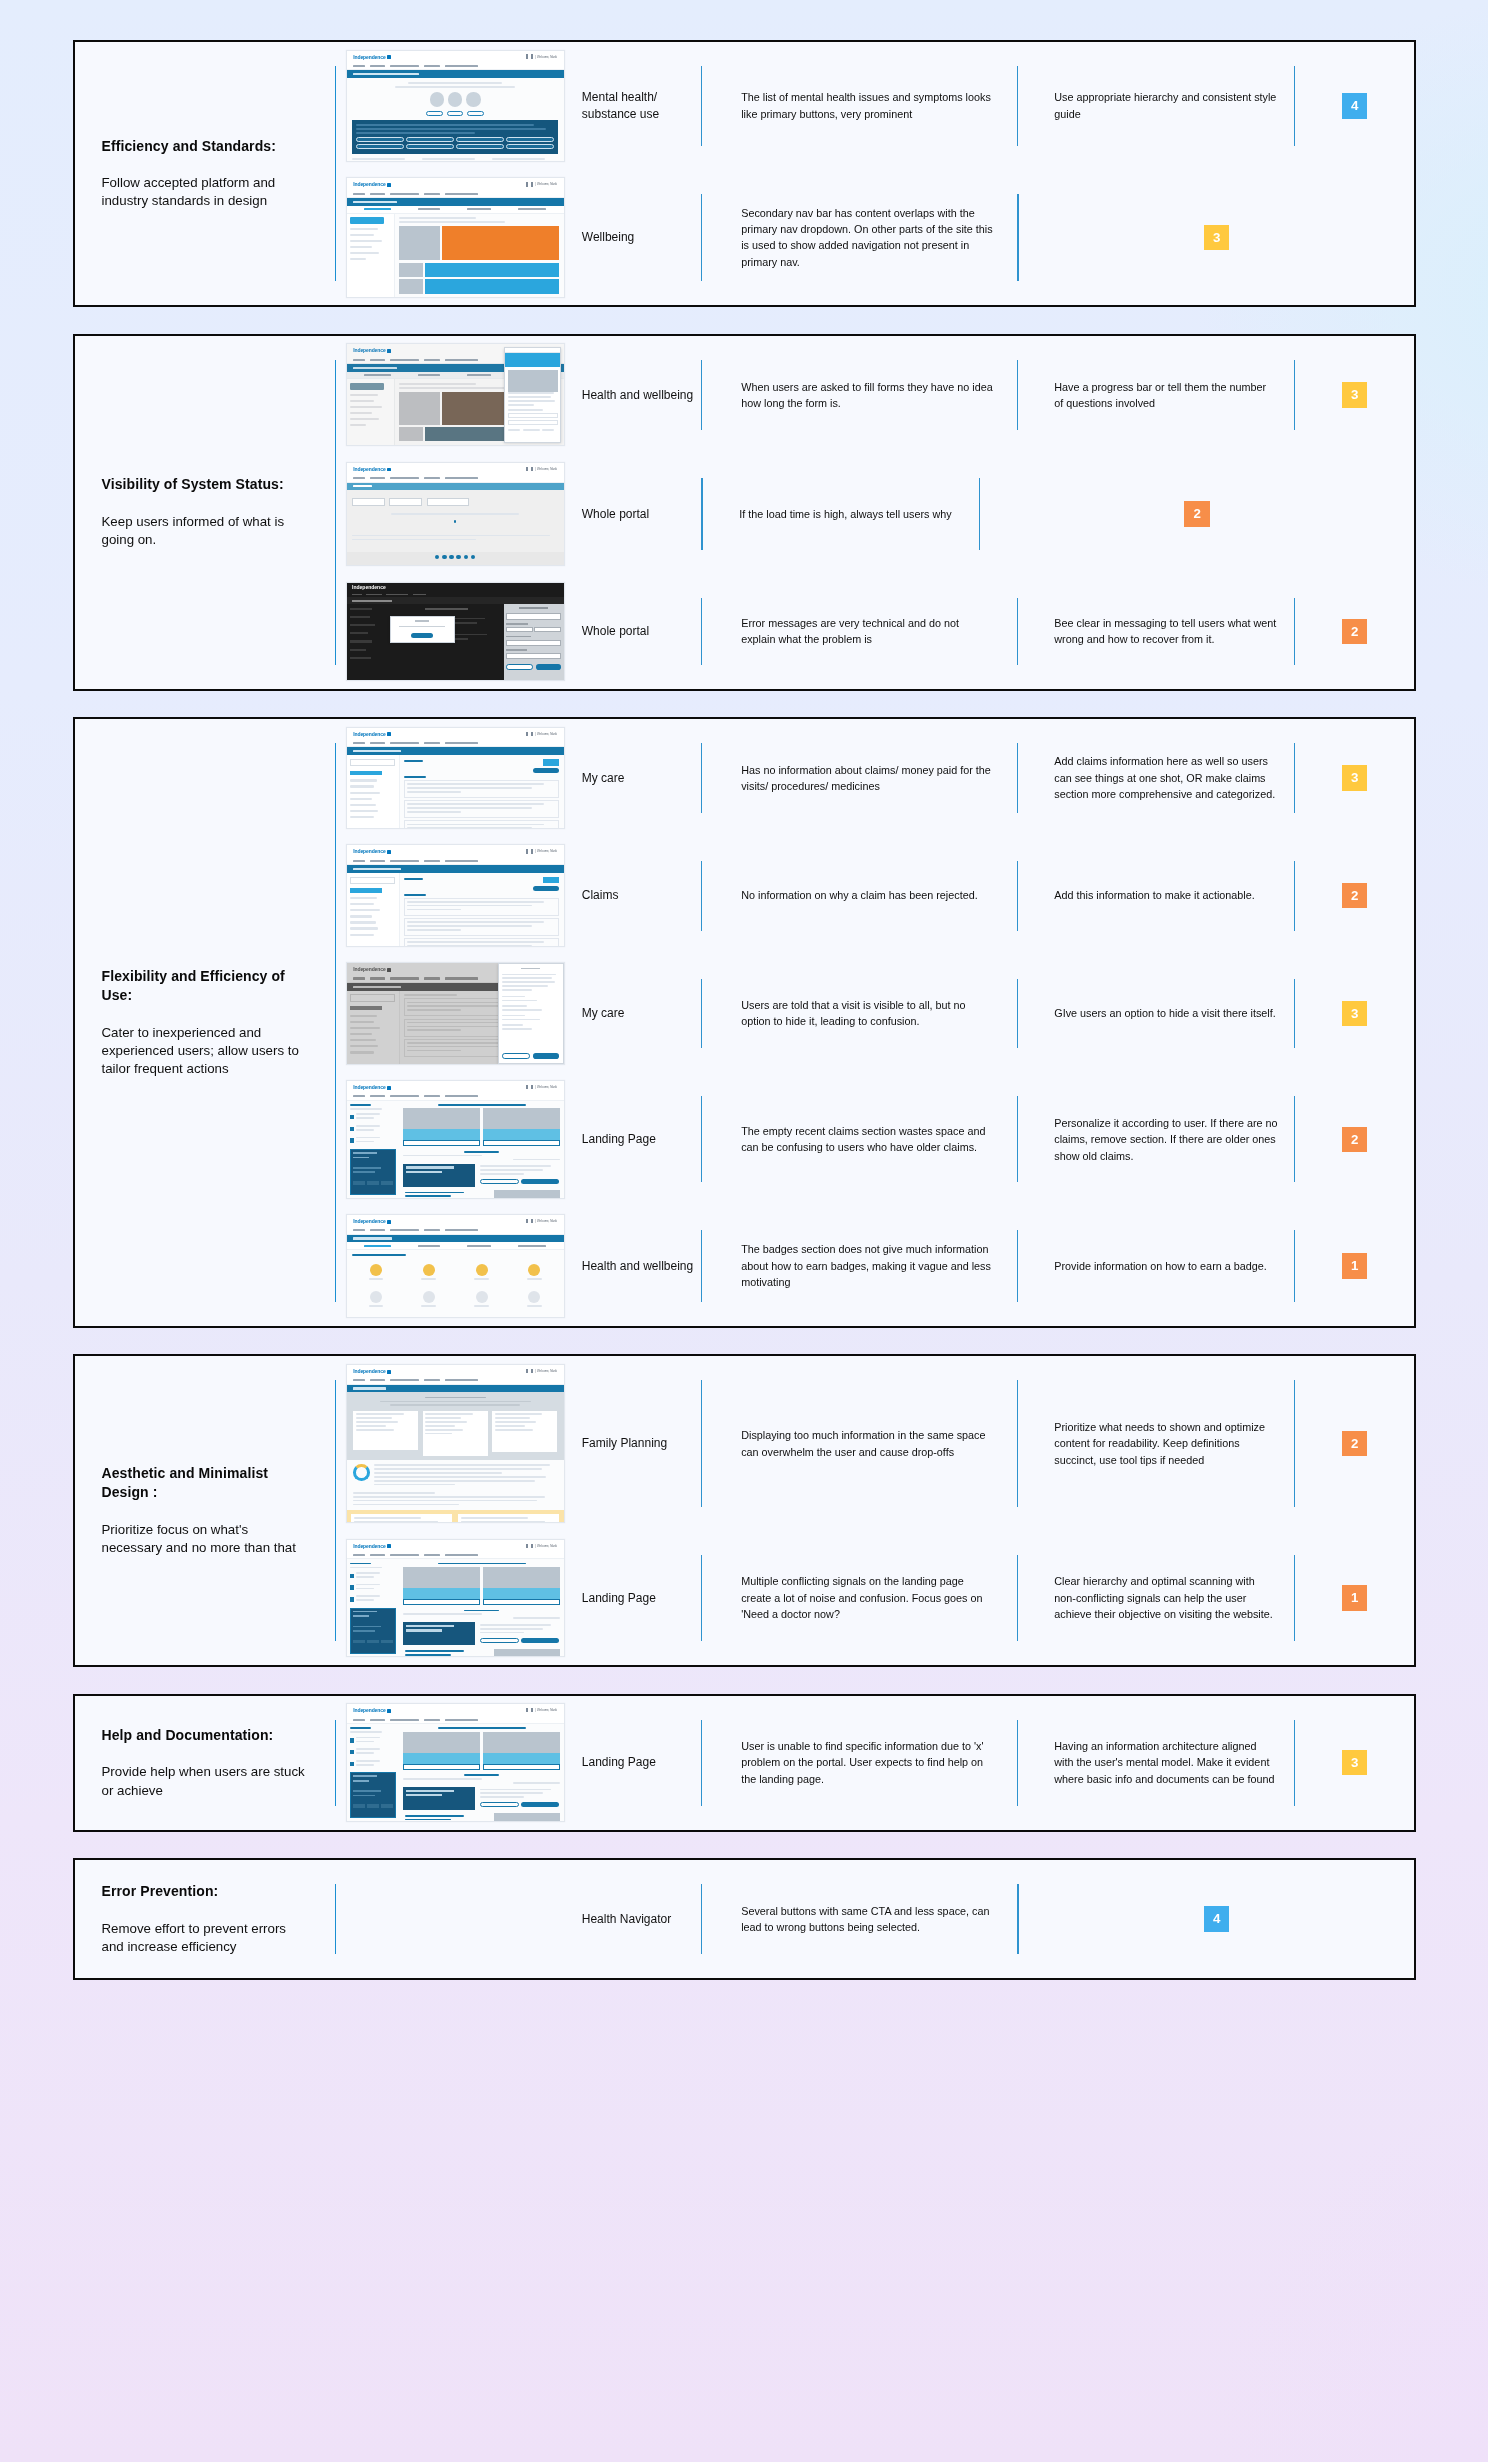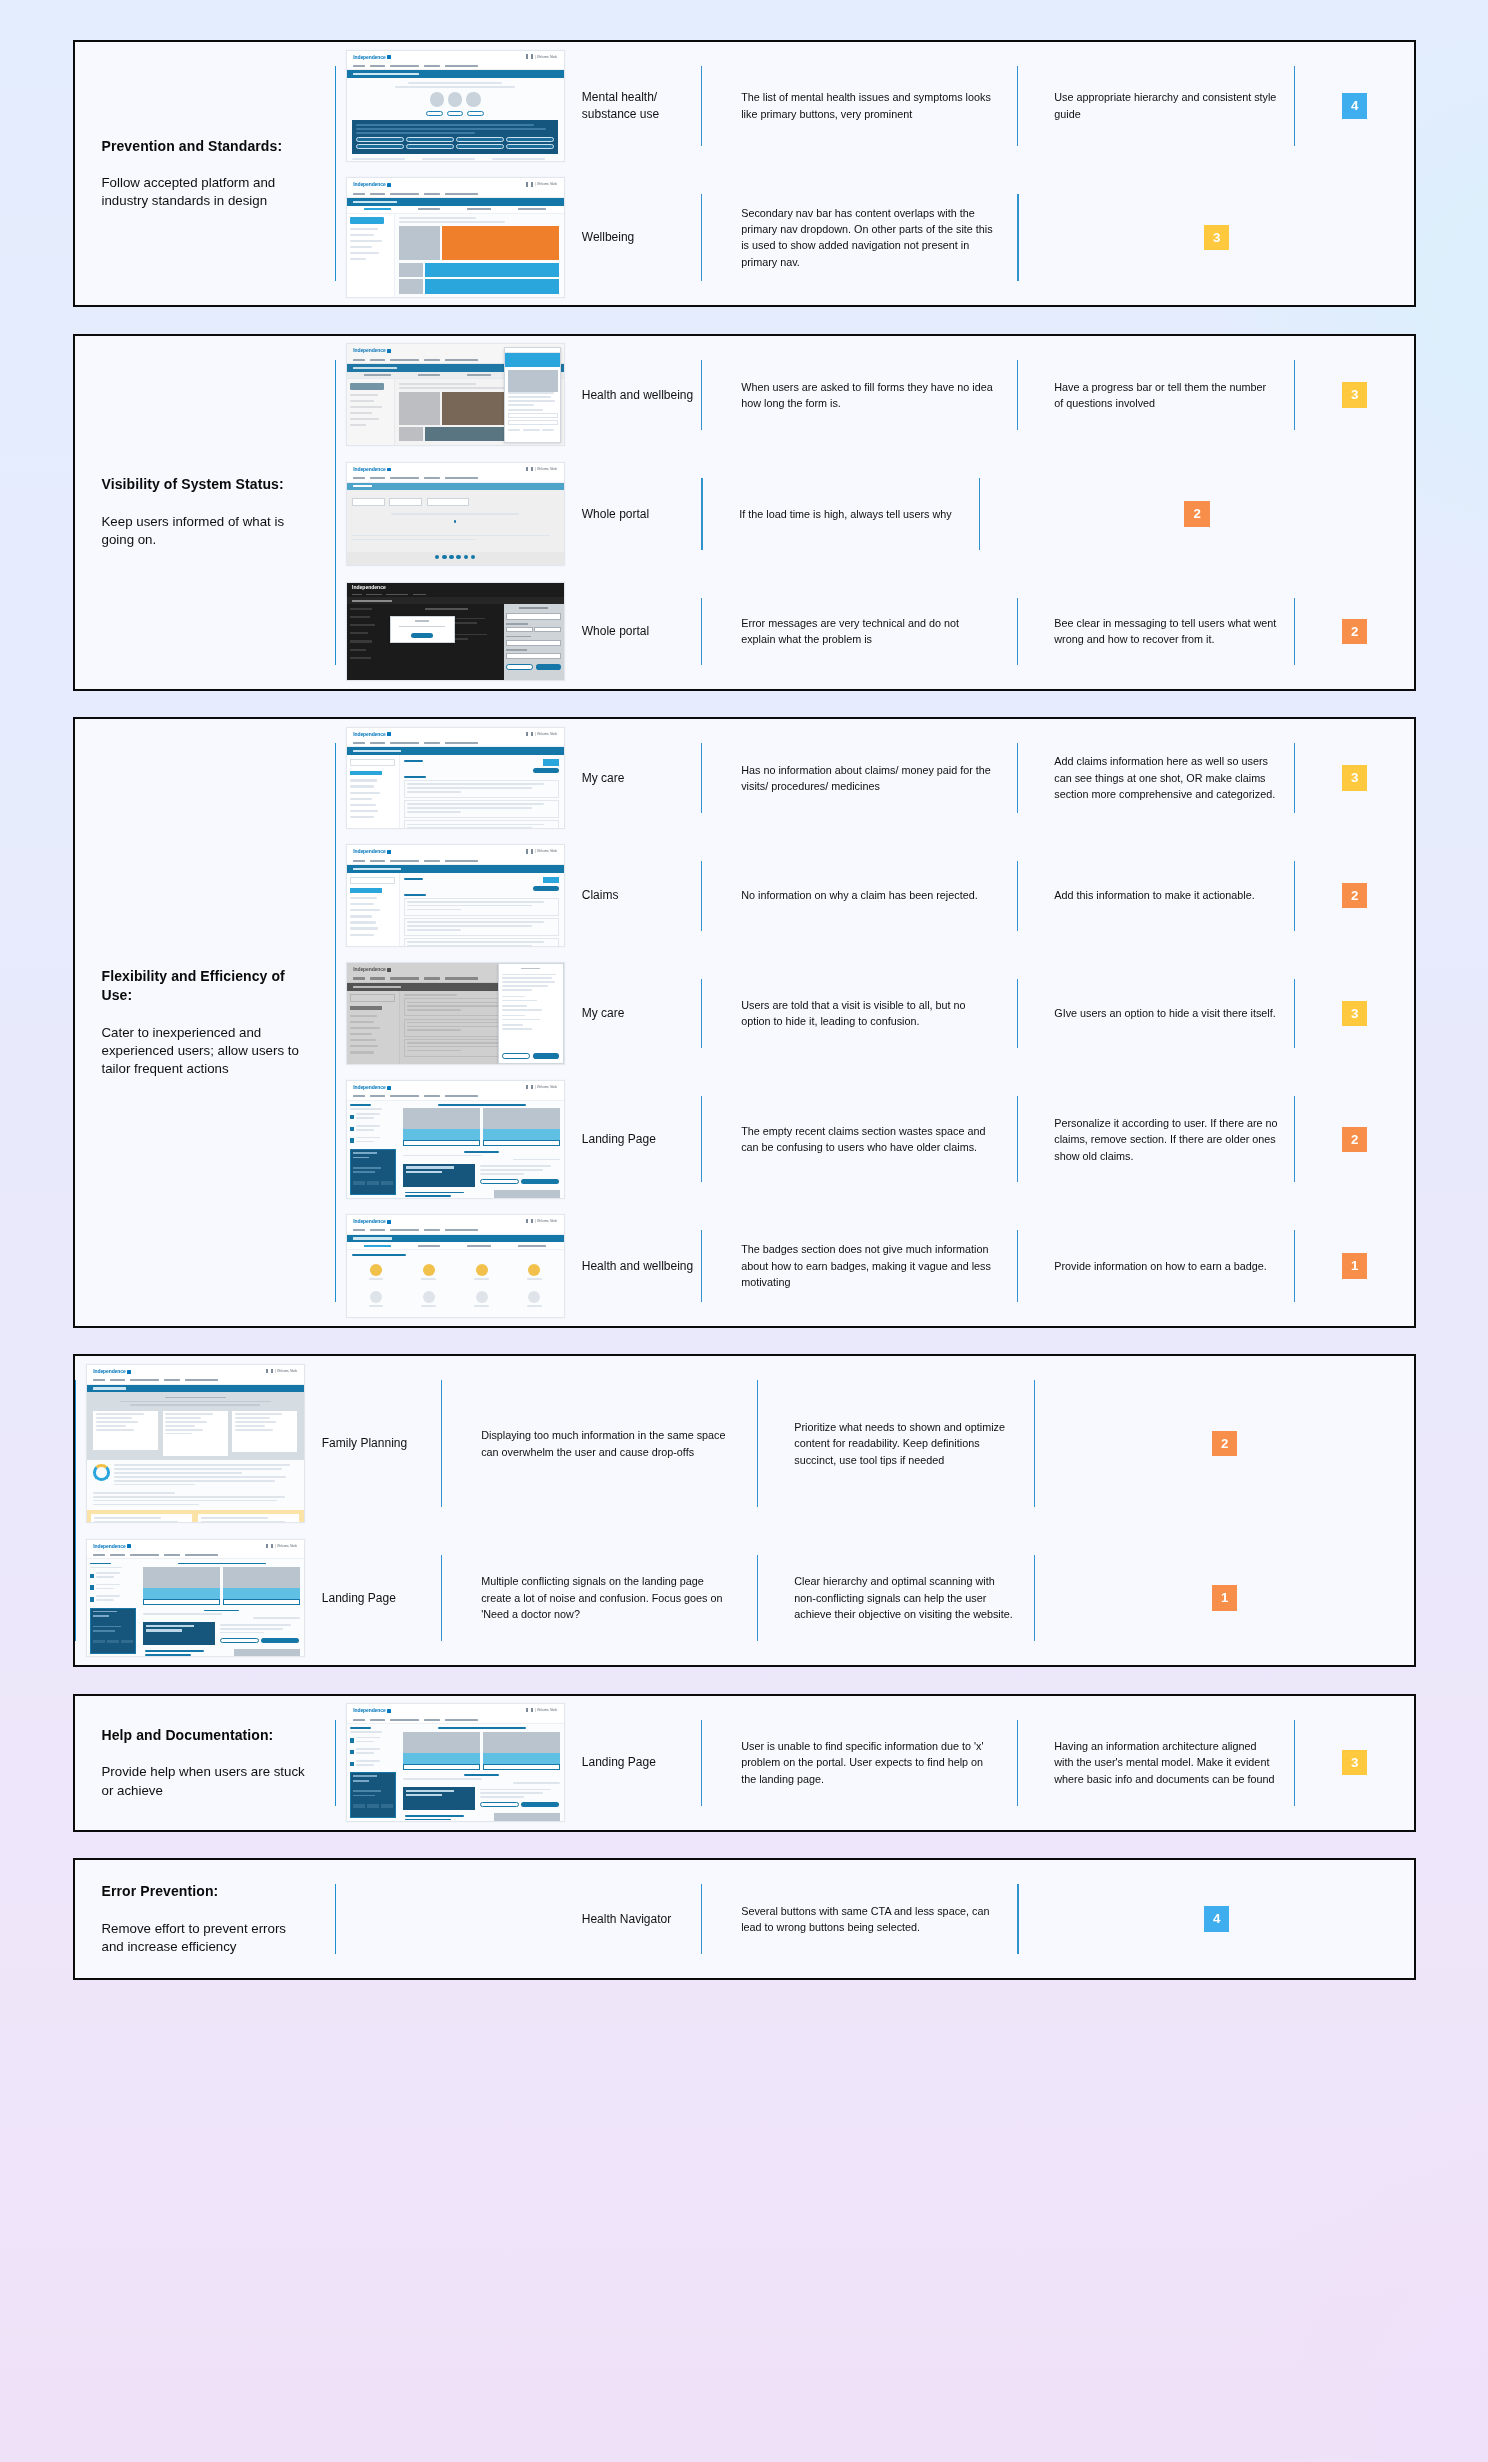--- a/index.html
+++ b/index.html
@@ -195,21 +195,21 @@
   .r-h180 { min-height: 99px; }
   .r-h200 { min-height: 110px; }
 </style>
 </head>
 <body>
 
 <div class="board">
 
 <div class="card">
       <div class="col-heuristic">
-        <div class="heur-title">Prevention and Standards:</div>
+        <div class="heur-title">Efficiency and Standards:</div>
         <div class="heur-desc">Follow  accepted platform and industry standards in design</div>
       </div>
       <div class="divider"></div>
       <div class="rows">
         <div class="row r-h200">
           <div class="col-shot">
             <div class="shot">
               <div class="mk-brand">
                 <span class="mk-logo">Independence<span class="dot"></span></span>
                 <span class="mk-right">
@@ -1044,20 +1044,24 @@
             <div class="body-txt">Provide information on how to earn a badge.</div>
           </div>
           <div class="divider thin"></div>
           <div class="col-sev">
             <div class="badge" style="background: rgb(247, 142, 73);">1</div>
           </div>
         </div>
       </div>
     </div>
     <div class="card">
+      <div class="col-heuristic">
+        <div class="heur-title">Aesthetic and Minimalist Design :</div>
+        <div class="heur-desc">Prioritize focus on what's necessary and no more than that</div>
+      </div>
       <div class="divider"></div>
       <div class="rows">
         <div class="row r-h200">
           <div class="col-shot">
             <div class="shot">
               <div class="mk-brand">
                 <span class="mk-logo">Independence<span class="dot"></span></span>
                 <span class="mk-right">
                   <i></i>
                   <i></i>

